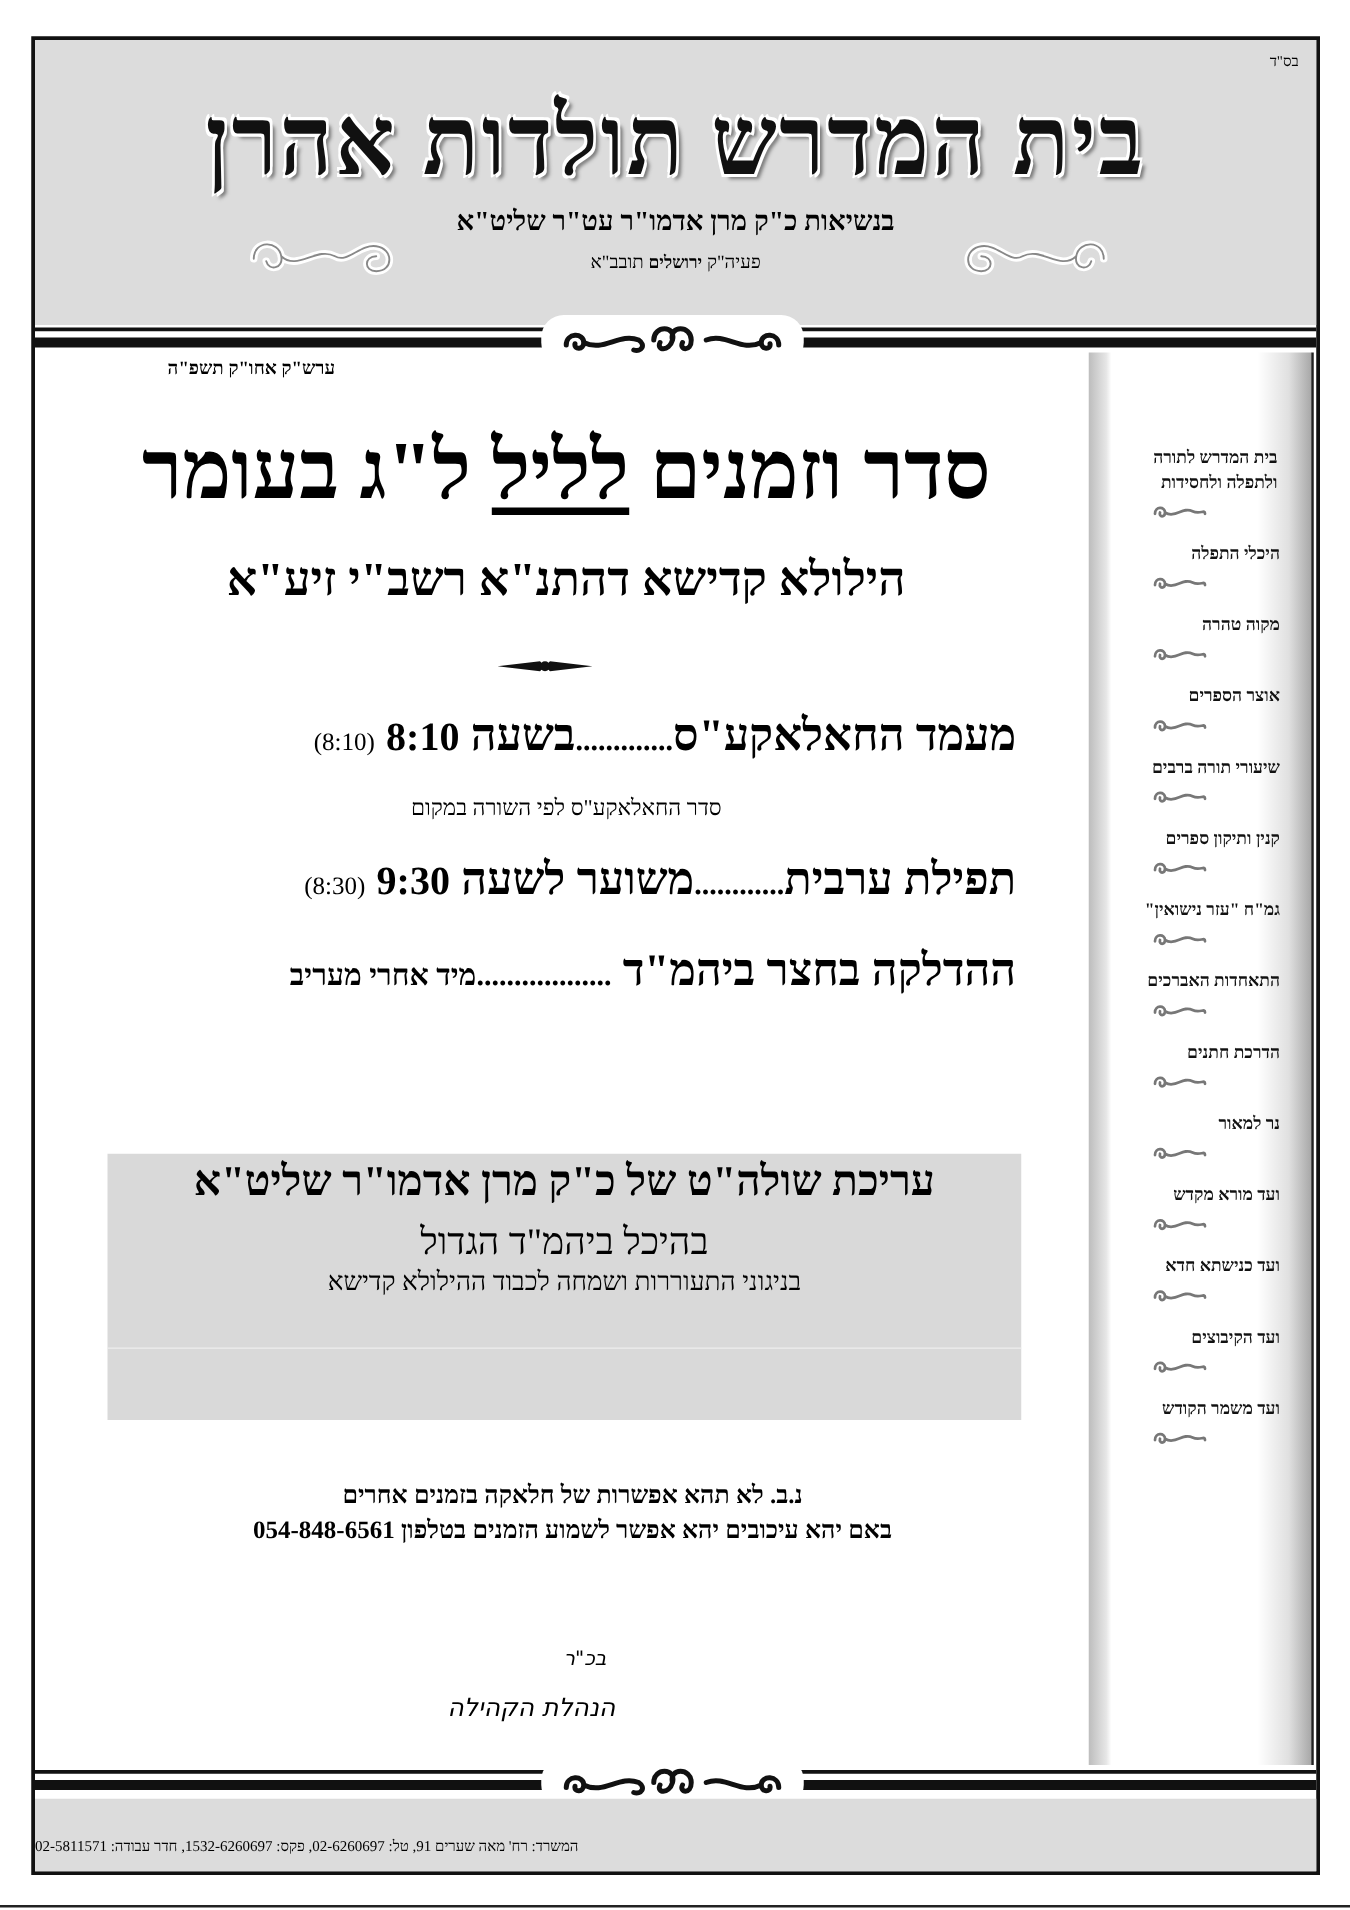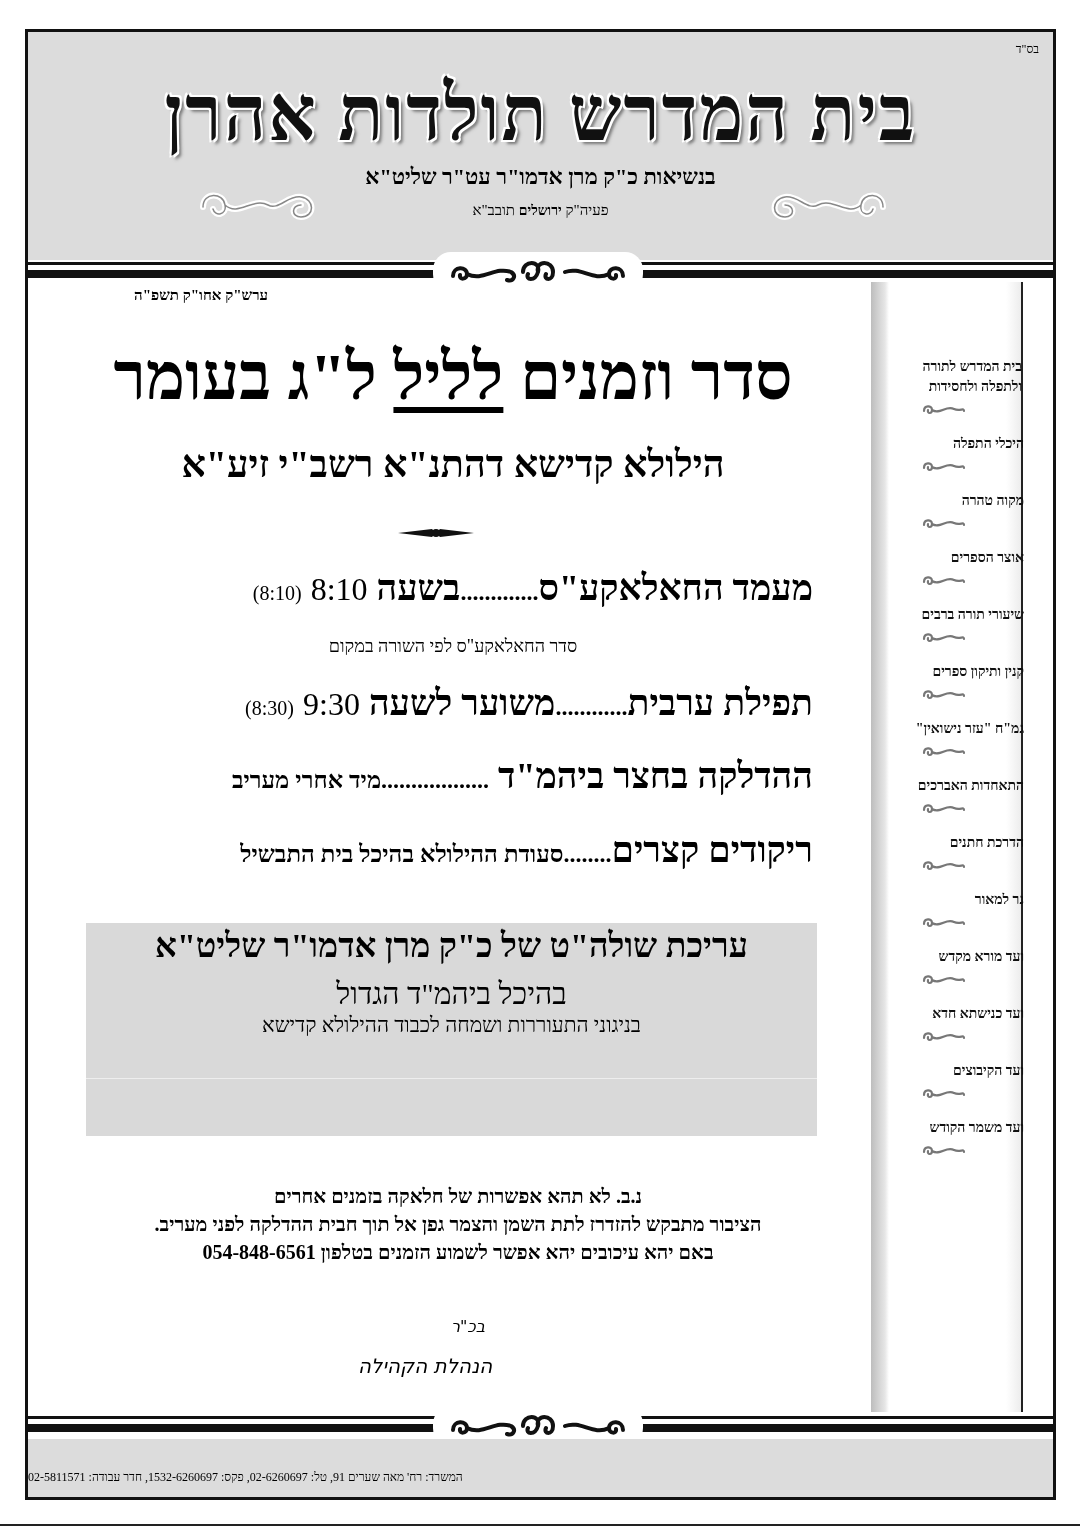--- a/index.html
+++ b/index.html
@@ -61,21 +61,21 @@
   .event-sub {
     position: absolute; left: 30px; top: 410px; width: 790px; text-align: center; direction: rtl;
     font-family: "Liberation Serif", serif; font-weight: bold; font-size: 38px;
   }
   .center-orn { position: absolute; left: 368px; top: 494px; width: 80px; height: 14px; }
 
   .sched-row {
     position: absolute; left: 55px; width: 730px; direction: rtl; text-align: right;
     font-family: "Liberation Serif", serif; font-weight: bold; font-size: 36px; white-space: nowrap;
   }
-  .sched-row .time { font-family: "Liberation Serif", serif; font-weight: normal; font-size: 32px; }
+  .sched-row .time { font-family: "Liberation Serif", serif; font-weight: bold; font-size: 32px; }
   .sched-row .paren { font-family: "Liberation Serif", serif; font-size: 20px; font-weight: normal; }
   .sched-row .mid { font-size: 24px; font-weight: bold; }
   .sched-note {
     position: absolute; left: 30px; top: 604px; width: 790px; text-align: center; direction: rtl;
     font-family: "Liberation Serif", serif; font-size: 18px;
   }
 
   .gray-box {
     position: absolute; left: 58px; top: 891px; width: 731px; height: 213px;
     background: #d9d9d9; direction: rtl; text-align: center;
@@ -97,21 +97,21 @@
     position: absolute; left: 390px; top: 1285px; width: 100px; text-align: center; direction: rtl;
     font-family: "DejaVu Sans", sans-serif; font-style: italic; font-size: 16px;
   }
   .sign-2 {
     position: absolute; left: 330px; top: 1322px; width: 200px; text-align: left; direction: rtl;
     font-family: "DejaVu Sans", sans-serif; font-style: italic; font-size: 20px;
   }
 
   
   .sidebar {
-    position: absolute; left: 843px; top: 250px; width: 152px; height: 1130px;
+    position: absolute; left: 843px; top: 250px; width: 180px; height: 1130px;
     background: linear-gradient(to right, #bdbdbd 0px, #e6e6e6 14px, #ffffff 18px, #ffffff 135px, #e0e0e0 160px, #a8a8a8 178px, #777 180px);
     border-right: 2px solid #222;
   }
   .sidebar-list { position: absolute; left: 0; top: 75px; width: 155px; direction: rtl; }
   .sb-item {
     display: block; text-align: right; font-family: "Liberation Serif", serif; font-weight: bold;
     font-size: 14px; line-height: 20px; color: #111; padding-right: 2px;
   }
   .sb-orn { display: block; width: 48px; height: 14px; margin: 6px 0 17px 0; margin-right: 58px; }
 
@@ -185,39 +185,30 @@
     <span>תפילת ערבית</span><span class="mid">............</span><span>משוער לשעה</span>
     <span class="time">9:30</span>
     <span class="paren">(8:30)</span>
   </div>
 
   <div class="sched-row" style="top:723px;">
     <span>ההדלקה בחצר ביהמ"ד</span>
     <span class="mid">..................</span><span class="mid">מיד אחרי מעריב</span>
   </div>
 
-  <div class="sched-row" style="top:797px;">
-    <span>ריקודים קצרים</span><span class="mid">........</span><span class="mid">סעודת ההילולא בהיכל בית התבשיל</span>
-  </div>
 
   <div class="gray-box">
     <div class="l1">עריכת שולה"ט של כ"ק מרן אדמו"ר שליט"א</div>
     <div class="l2">בהיכל ביהמ"ד הגדול</div>
     <div class="l3">בניגוני התעוררות ושמחה לכבוד ההילולא קדישא</div>
     <div class="sep"></div>
   </div>
 
   <div class="notes">
     <div>נ.ב. לא תהא אפשרות של חלאקה בזמנים אחרים</div>
-    <div>
-      <span>הציבור מתבקש להזדרז</span>
-      <span>לתת השמן והצמר גפן</span>
-      <span>אל תוך חבית ההדלקה</span>
-      <span>לפני מעריב.</span>
-    </div>
     <div>
       <span>באם יהא עיכובים יהא אפשר לשמוע הזמנים בטלפון</span>
       <span class="phone">054-848-6561</span>
     </div>
   </div>
 
   <div class="sign-1">בכ"ר</div>
   <div class="sign-2">הנהלת הקהילה</div>
 
   <div class="sidebar">

